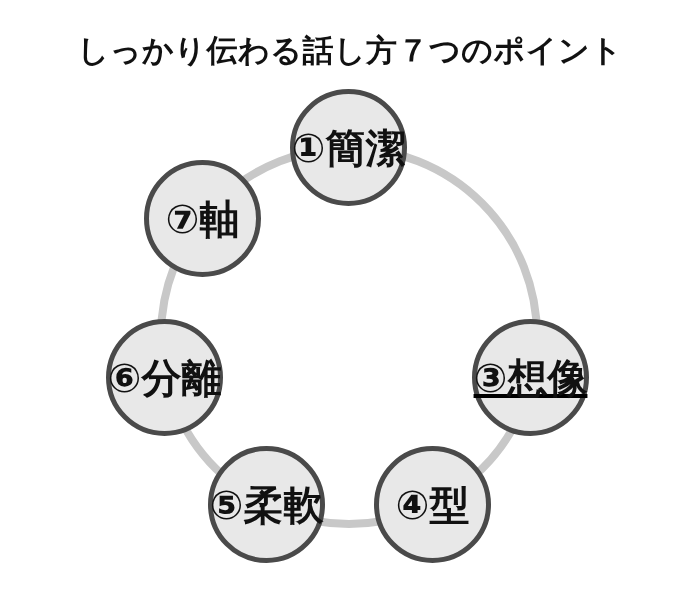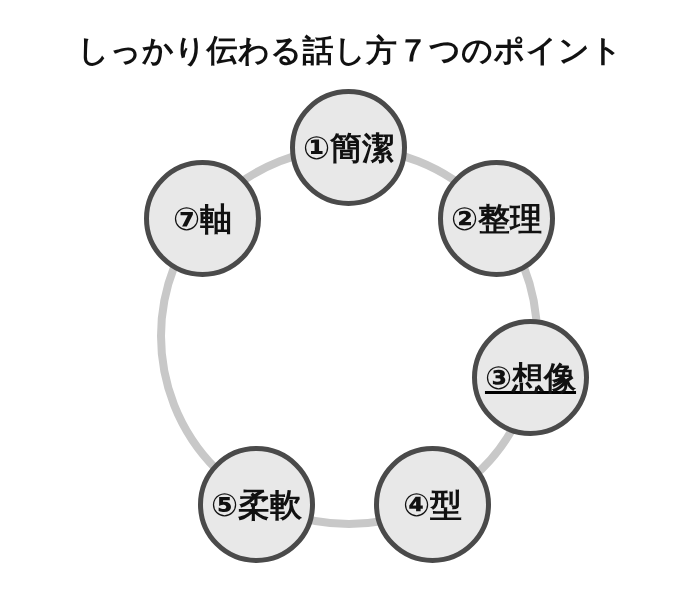--- a/index.html
+++ b/index.html
@@ -43,53 +43,53 @@
     height: 117px;
     box-sizing: border-box;
     background: var(--circle-fill, #e8e8e8);
     border: 5px solid var(--circle-border, #4a4a4a);
     border-radius: 50%;
     display: flex;
     align-items: center;
     justify-content: center;
   }
   .circle .label {
-    font-size: 32px;
+    font-size: 40px;
     font-weight: bold;
     color: var(--text, #111111);
     white-space: nowrap;
     line-height: 1;
   }
   .c1 { left: 290px; top: 89px;  }
   .c2 { left: 438px; top: 160px; }
   .c3 { left: 472px; top: 319px; text-decoration: underline; }
   .c4 { left: 374px; top: 446px; align-items: center; }
-  .c5 { left: 198px; top: 446px; }
+  .c5 { left: 208px; top: 446px; }
   .c6 { left: 106px; top: 319px; }
   .c7 { left: 144px; top: 160px; align-items: center; }
 </style>
 </head>
 <body>
 
 <div class="canvas">
   <h1 class="title">しっかり伝わる話し方７つのポイント</h1>
 
   <div class="ring"></div>
 
   <div class="circle c1">
     <span class="label">①簡潔</span>
   </div>
-  <div class="circle c2">
-    <span class="label">②整理</span>
-  </div>
   <div class="circle c3">
     <span class="label">③想像</span>
   </div>
   <div class="circle c4">
     <span class="label">④型</span>
   </div>
   <div class="circle c5">
     <span class="label">⑤柔軟</span>
   </div>
+  <div class="circle c6">
+    <span class="label">⑥分離</span>
+  </div>
   <div class="circle c7">
     <span class="label">⑦軸</span>
   </div>
 </div>
 
 </body></html>

